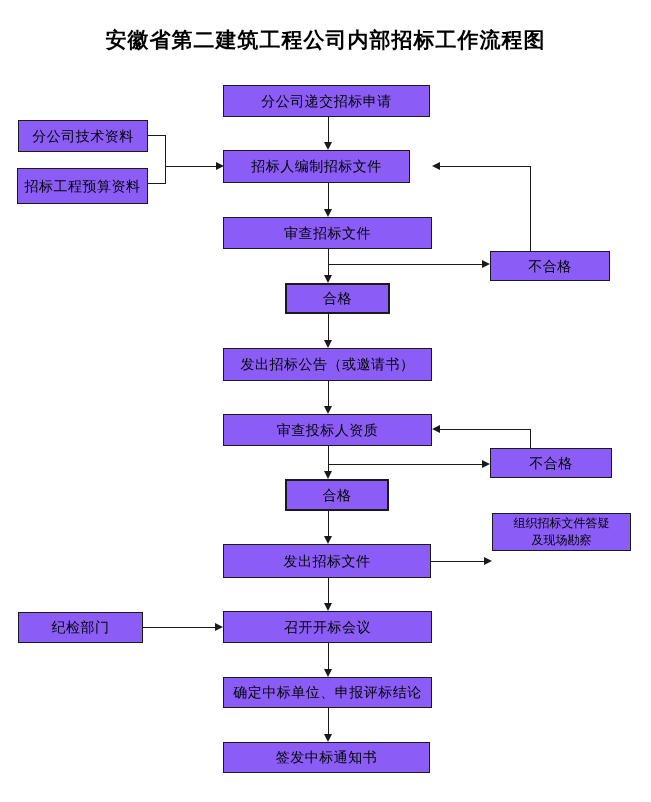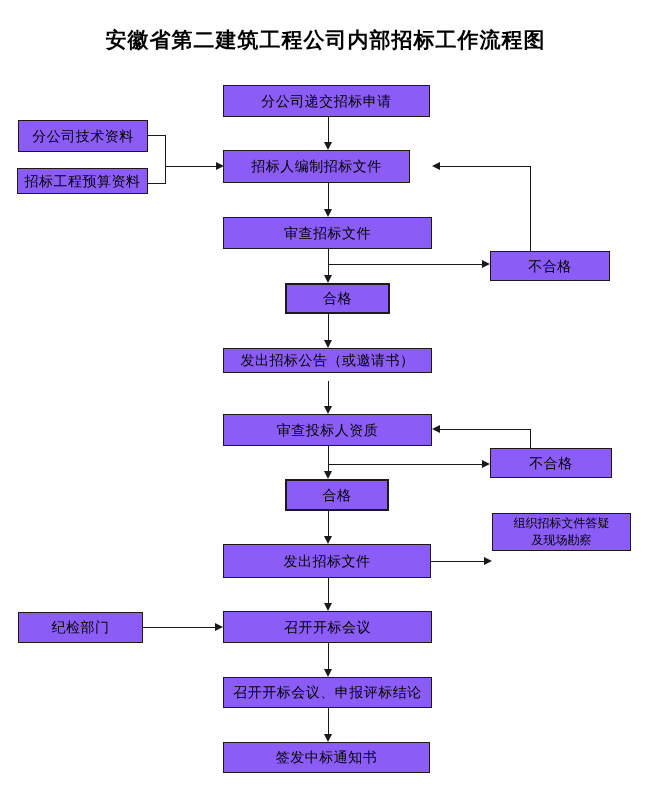--- a/index.html
+++ b/index.html
@@ -30,30 +30,30 @@
 <body>
 
 <div class="canvas">
 
   <div class="title">安徽省第二建筑工程公司内部招标工作流程图</div>
 
   <div class="node" style="left:223px;top:85px;width:207px;height:32px">分公司递交招标申请</div>
   <div class="node" style="left:223px;top:150px;width:187px;height:33px">招标人编制招标文件</div>
   <div class="node" style="left:223px;top:217px;width:209px;height:32px">审查招标文件</div>
   <div class="node pass" style="left:285px;top:283px;width:105px;height:31px">合格</div>
-  <div class="node" style="left:223px;top:348px;width:209px;height:25px">发出招标公告（或邀请书）</div>
+  <div class="node" style="left:223px;top:348px;width:209px;height:33px">发出招标公告（或邀请书）</div>
   <div class="node" style="left:223px;top:414px;width:209px;height:32px">审查投标人资质</div>
   <div class="node pass" style="left:285px;top:479px;width:104px;height:32px">合格</div>
   <div class="node" style="left:223px;top:544px;width:208px;height:34px">发出招标文件</div>
   <div class="node" style="left:223px;top:611px;width:209px;height:32px">召开开标会议</div>
-  <div class="node" style="left:223px;top:677px;width:209px;height:31px">召开开标会议、申报评标结论</div>
+  <div class="node" style="left:223px;top:677px;width:209px;height:31px">确定中标单位、申报评标结论</div>
   <div class="node" style="left:223px;top:742px;width:207px;height:31px">签发中标通知书</div>
 
   <div class="node" style="left:18px;top:120px;width:130px;height:32px">分公司技术资料</div>
-  <div class="node" style="left:17px;top:168px;width:131px;height:26px">招标工程预算资料</div>
+  <div class="node" style="left:17px;top:168px;width:131px;height:36px">招标工程预算资料</div>
   <div class="node" style="left:18px;top:612px;width:125px;height:31px">纪检部门</div>
 
   <div class="node" style="left:490px;top:251px;width:120px;height:30px">不合格</div>
   <div class="node" style="left:490px;top:448px;width:122px;height:30px">不合格</div>
   <div class="node small" style="left:492px;top:513px;width:139px;height:38px">
     <span>组织招标文件答疑</span>
     <span>及现场勘察</span>
   </div>
 
   <div class="vline" style="left:328px;top:117px;height:25px"></div>

